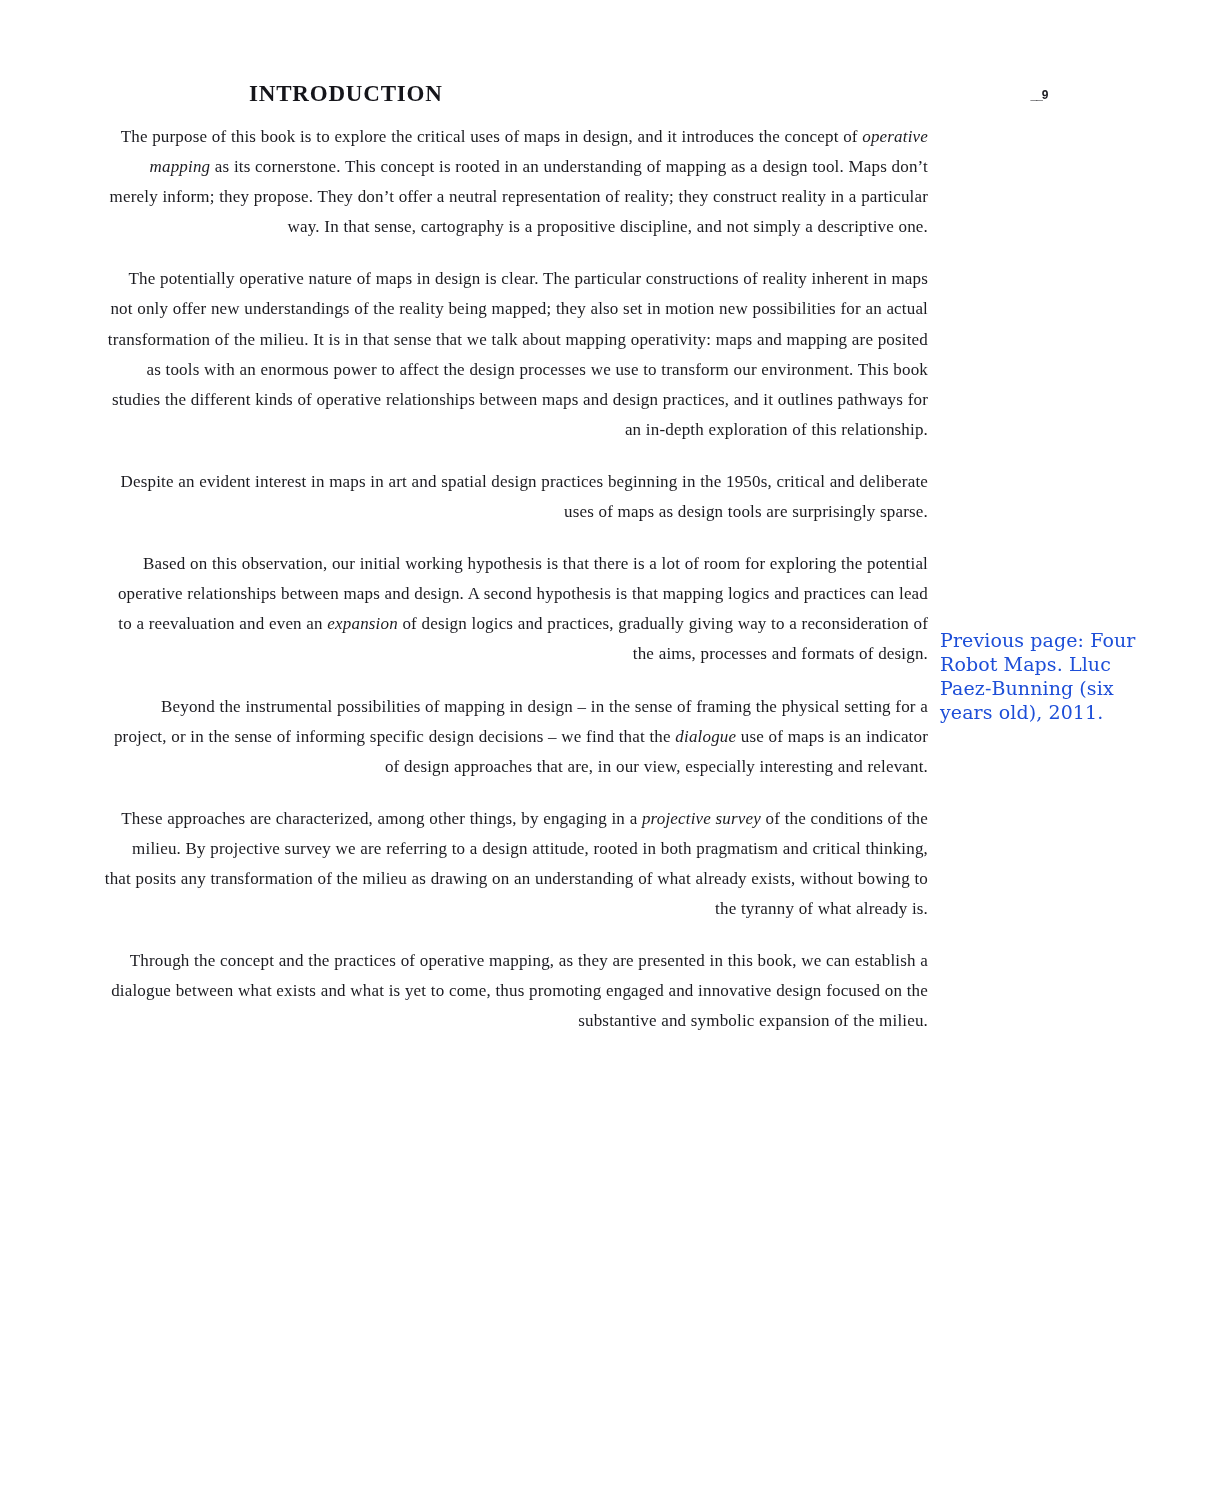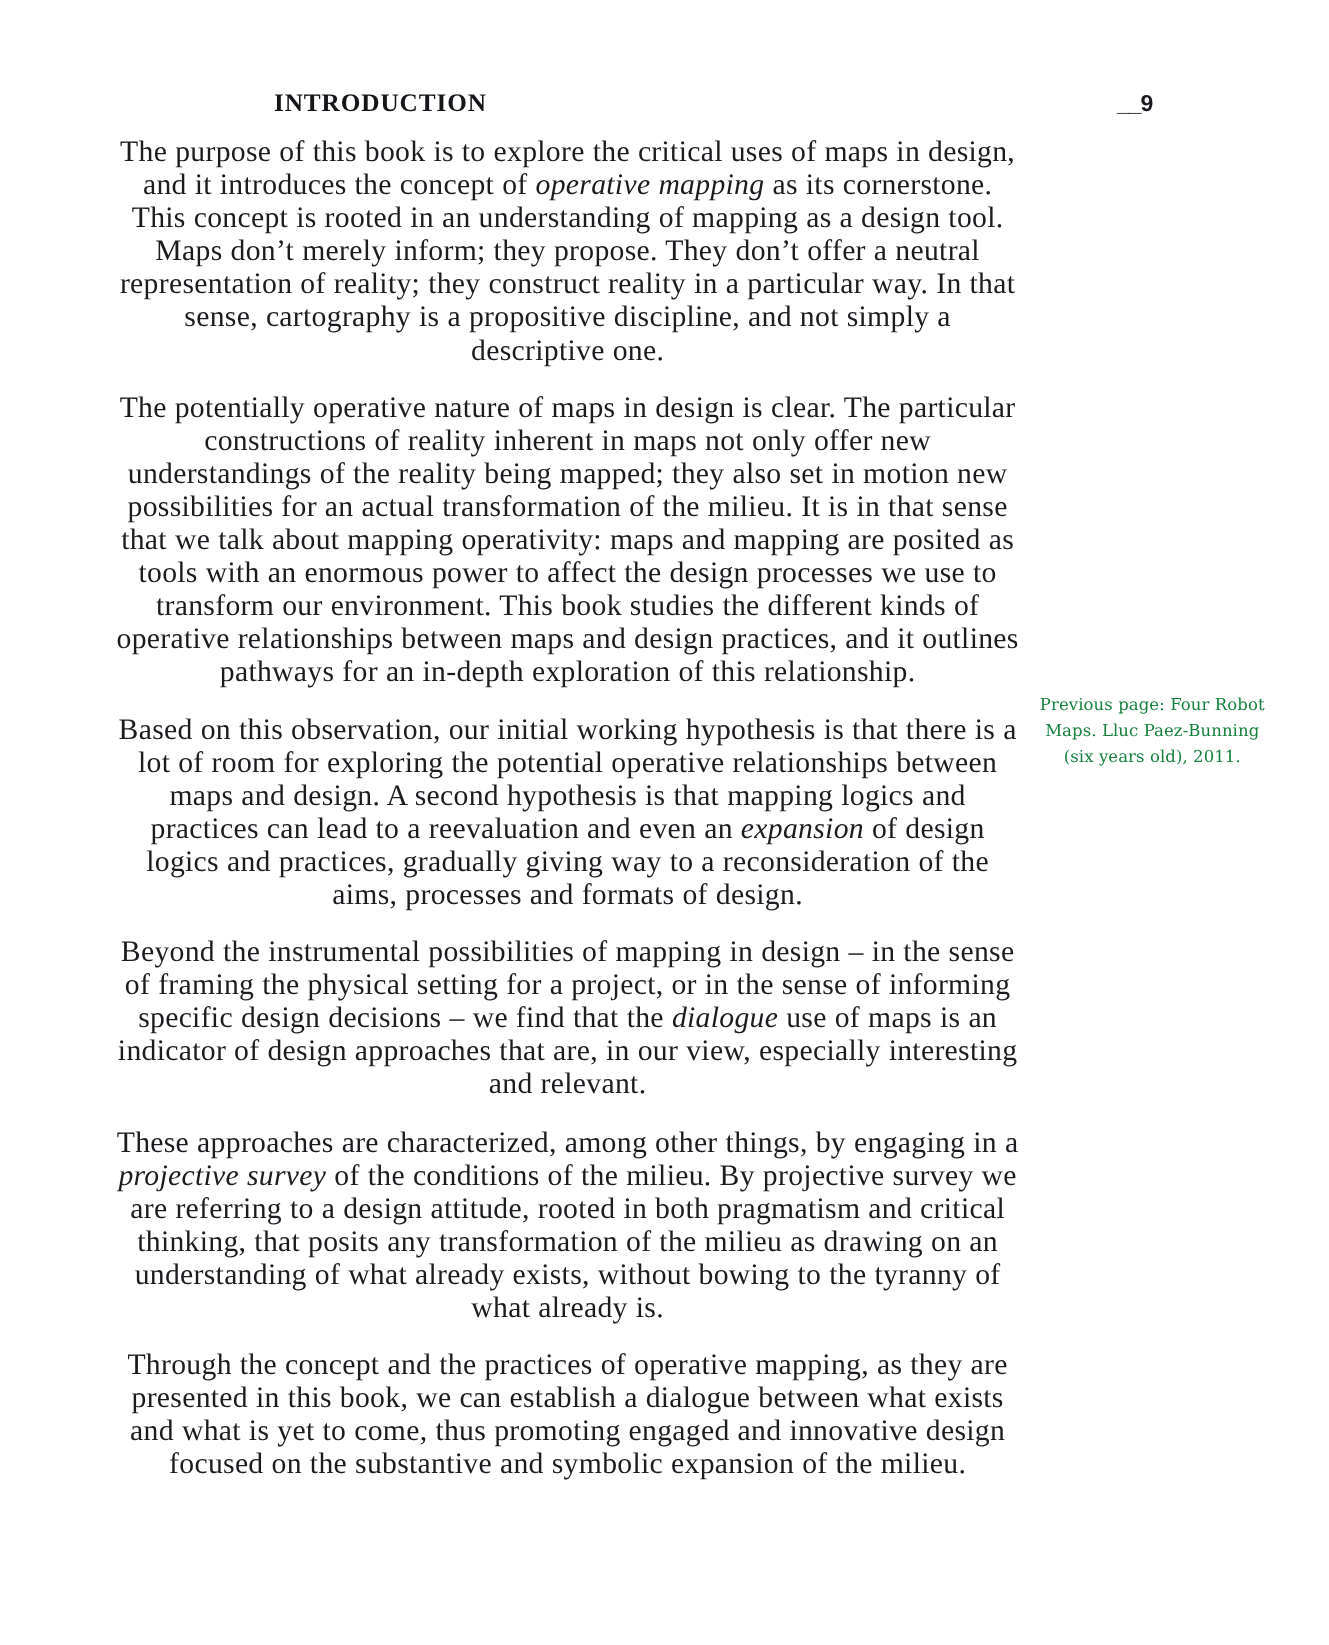--- a/index.html
+++ b/index.html
@@ -39,21 +39,21 @@
     color: #15151a;
     white-space: nowrap;
     line-height: 28px;
   }
 
   .folio {
     position: absolute;
     right: 60px;
     top: 2px;
     font-family: "Liberation Sans", "DejaVu Sans", sans-serif;
-    font-size: 21px;
+    font-size: 12px;
     font-weight: 700;
     color: #1b1b20;
     letter-spacing: -0.5px;
     line-height: 26px;
     white-space: nowrap;
   }
   .folio .rule {
     font-weight: 700;
     letter-spacing: -1px;
   }
@@ -61,63 +61,64 @@
   
   .text-column {
     position: absolute;
     left: 104px;
     top: 122px;
     width: 824px;
   }
 
   .body-par {
     margin: 0 0 22px 0;
-    font-size: 27px;
+    font-size: 17px;
     line-height: 30.1px;
-    text-align: center;
+    text-align: right;
     color: #1b1b20;
     letter-spacing: 0.01em;
     word-spacing: 0.01em;
     hyphens: none;
   }
   .body-par:last-child { margin-bottom: 1px; }
 
   .body-par i, .body-par em {
     font-style: italic;
   }
 
   
   .margin-note {
     position: absolute;
     left: 940px;
     top: 628px;
     width: 215px;
     font-family: "DejaVu Serif", "Liberation Serif", serif;
-    font-size: 15px;
+    font-size: 19px;
     line-height: 24px;
-    color: #15803d;
-    text-align: center;
+    color: #1d4ed8;
+    text-align: left;
     letter-spacing: 0.005em;
   }
 </style>
 </head>
 <body>
 
 <div class="page">
 
   <div class="page-header">
     <div class="chapter-title">INTRODUCTION</div>
     <div class="folio">
       <span class="rule">__</span><span>9</span>
     </div>
   </div>
 
   <div class="text-column" id="text-column">
       <p class="body-par"><span>The purpose of this book is to explore the critical uses of maps in design, and it introduces the concept of </span><i>operative mapping</i><span> as its cornerstone. This concept is rooted in an understanding of mapping as a design tool. Maps don’t merely inform; they propose. They don’t offer a neutral representation of reality; they construct reality in a particular way. In that sense, cartography is a propositive discipline, and not simply a descriptive one.</span></p>
       <p class="body-par"><span>The potentially operative nature of maps in design is clear. The particular constructions of reality inherent in maps not only offer new understandings of the reality being mapped; they also set in motion new possibilities for an actual transformation of the milieu. It is in that sense that we talk about mapping operativity: maps and mapping are posited as tools with an enormous power to affect the design processes we use to transform our environment. This book studies the different kinds of operative relationships between maps and design practices, and it outlines pathways for an in-depth exploration of this relationship.</span></p>
+      <p class="body-par"><span>Despite an evident interest in maps in art and spatial design practices beginning in the 1950s, critical and deliberate uses of maps as design tools are surprisingly sparse.</span></p>
       <p class="body-par"><span>Based on this observation, our initial working hypothesis is that there is a lot of room for exploring the potential operative relationships between maps and design. A second hypothesis is that mapping logics and practices can lead to a reevaluation and even an </span><i>expansion</i><span> of design logics and practices, gradually giving way to a reconsideration of the aims, processes and formats of design.</span></p>
       <p class="body-par"><span>Beyond the instrumental possibilities of mapping in design – in the sense of framing the physical setting for a project, or in the sense of informing specific design decisions – we find that the </span><i>dialogue</i><span> use of maps is an indicator of design approaches that are, in our view, especially interesting and relevant.</span></p>
       <p class="body-par"><span>These approaches are characterized, among other things, by engaging in a </span><i>projective survey</i><span> of the conditions of the milieu. By projective survey we are referring to a design attitude, rooted in both pragmatism and critical thinking, that posits any transformation of the milieu as drawing on an understanding of what already exists, without bowing to the tyranny of what already is.</span></p>
       <p class="body-par"><span>Through the concept and the practices of operative mapping, as they are presented in this book, we can establish a dialogue between what exists and what is yet to come, thus promoting engaged and innovative design focused on the substantive and symbolic expansion of the milieu.</span></p>
     </div>
 
   <div class="margin-note">Previous page: Four Robot Maps. Lluc Paez-Bunning (six years old), 2011.</div>
 
 </div>
 

